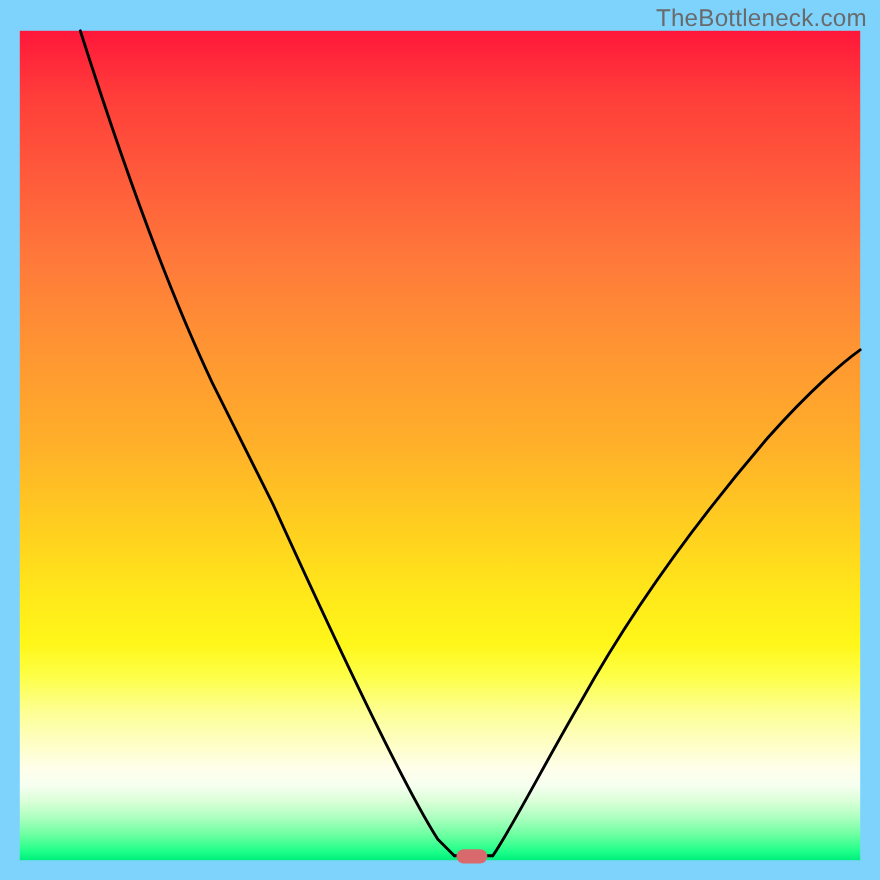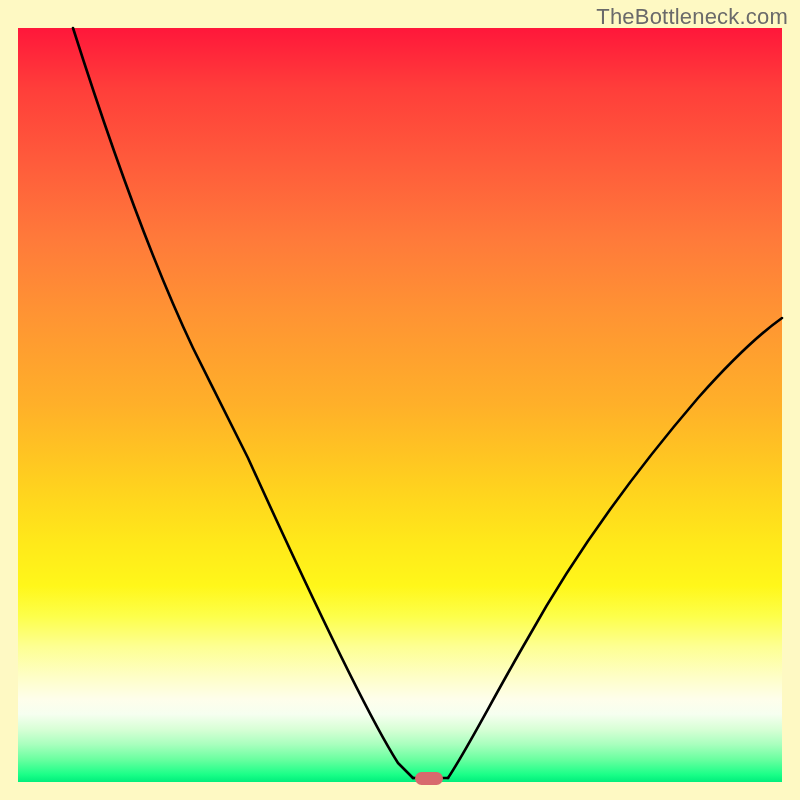--- a/index.html
+++ b/index.html
@@ -8,21 +8,21 @@
     width: 800px;
     height: 800px;
     background: #000;
     font-family: Arial, Helvetica, sans-serif;
     overflow: hidden;
   }
   .page {
     width: 800px;
     height: 800px;
     position: relative;
-    background: #fef9c3;
+    background: #7dd3fc;
   }
   .watermark {
     position: absolute;
     top: 4px;
     right: 12px;
     color: #6a6a6a;
     font-size: 22px;
     font-weight: 500;
     letter-spacing: 0.2px;
     z-index: 10;

